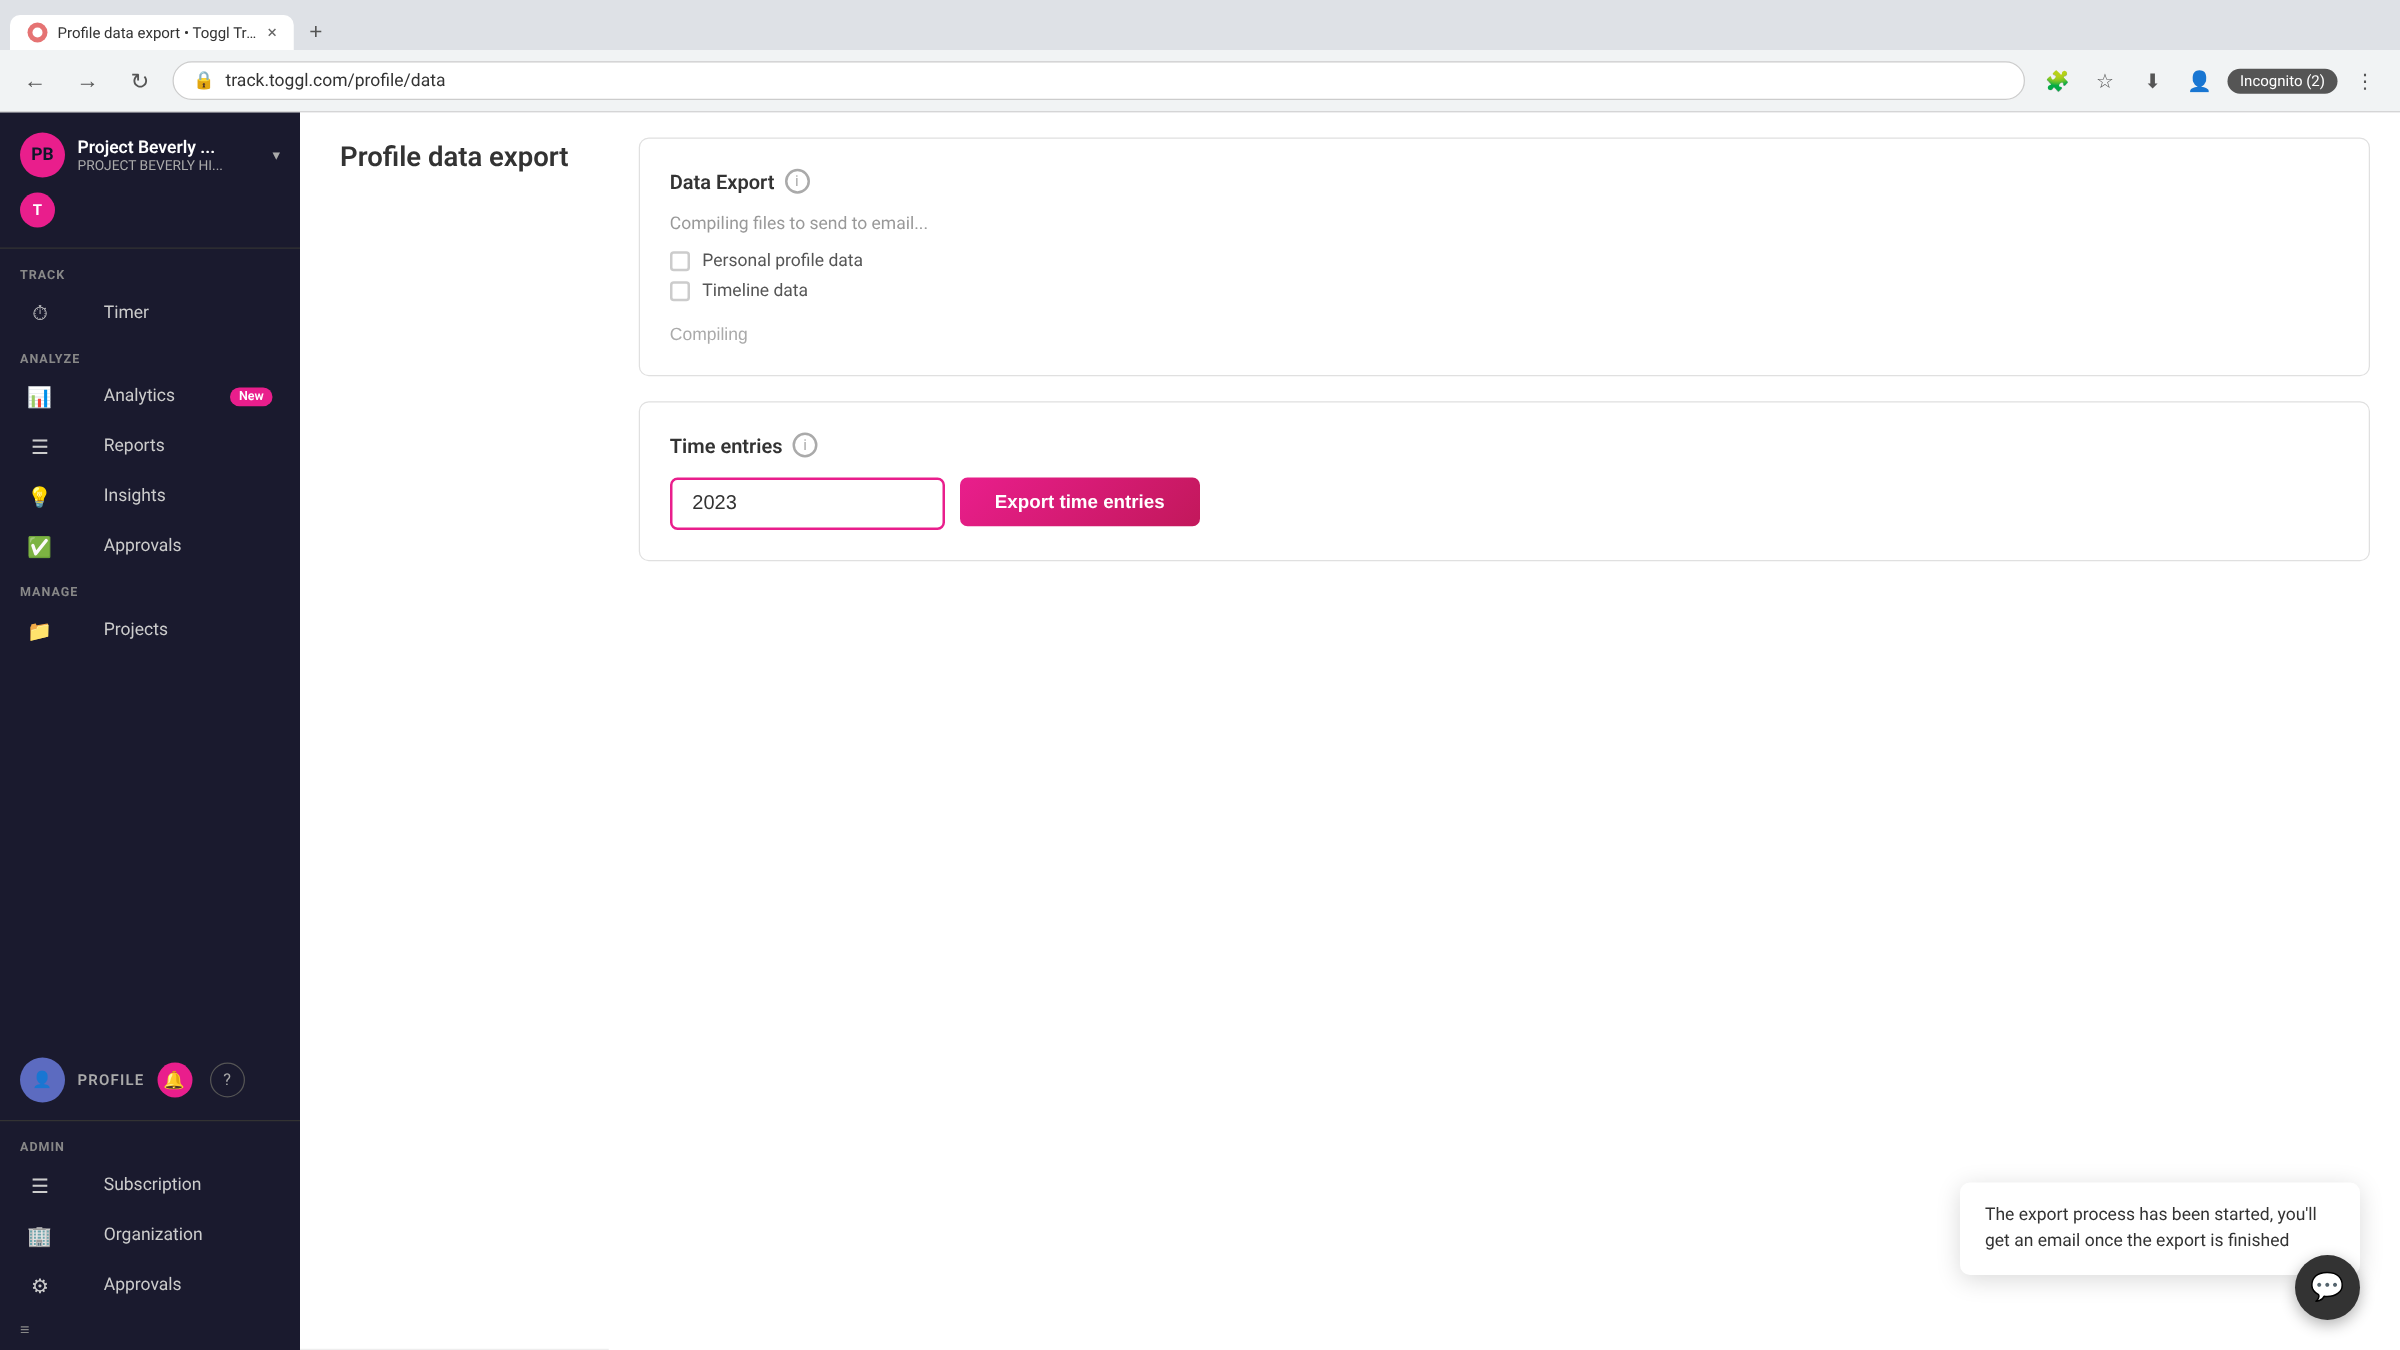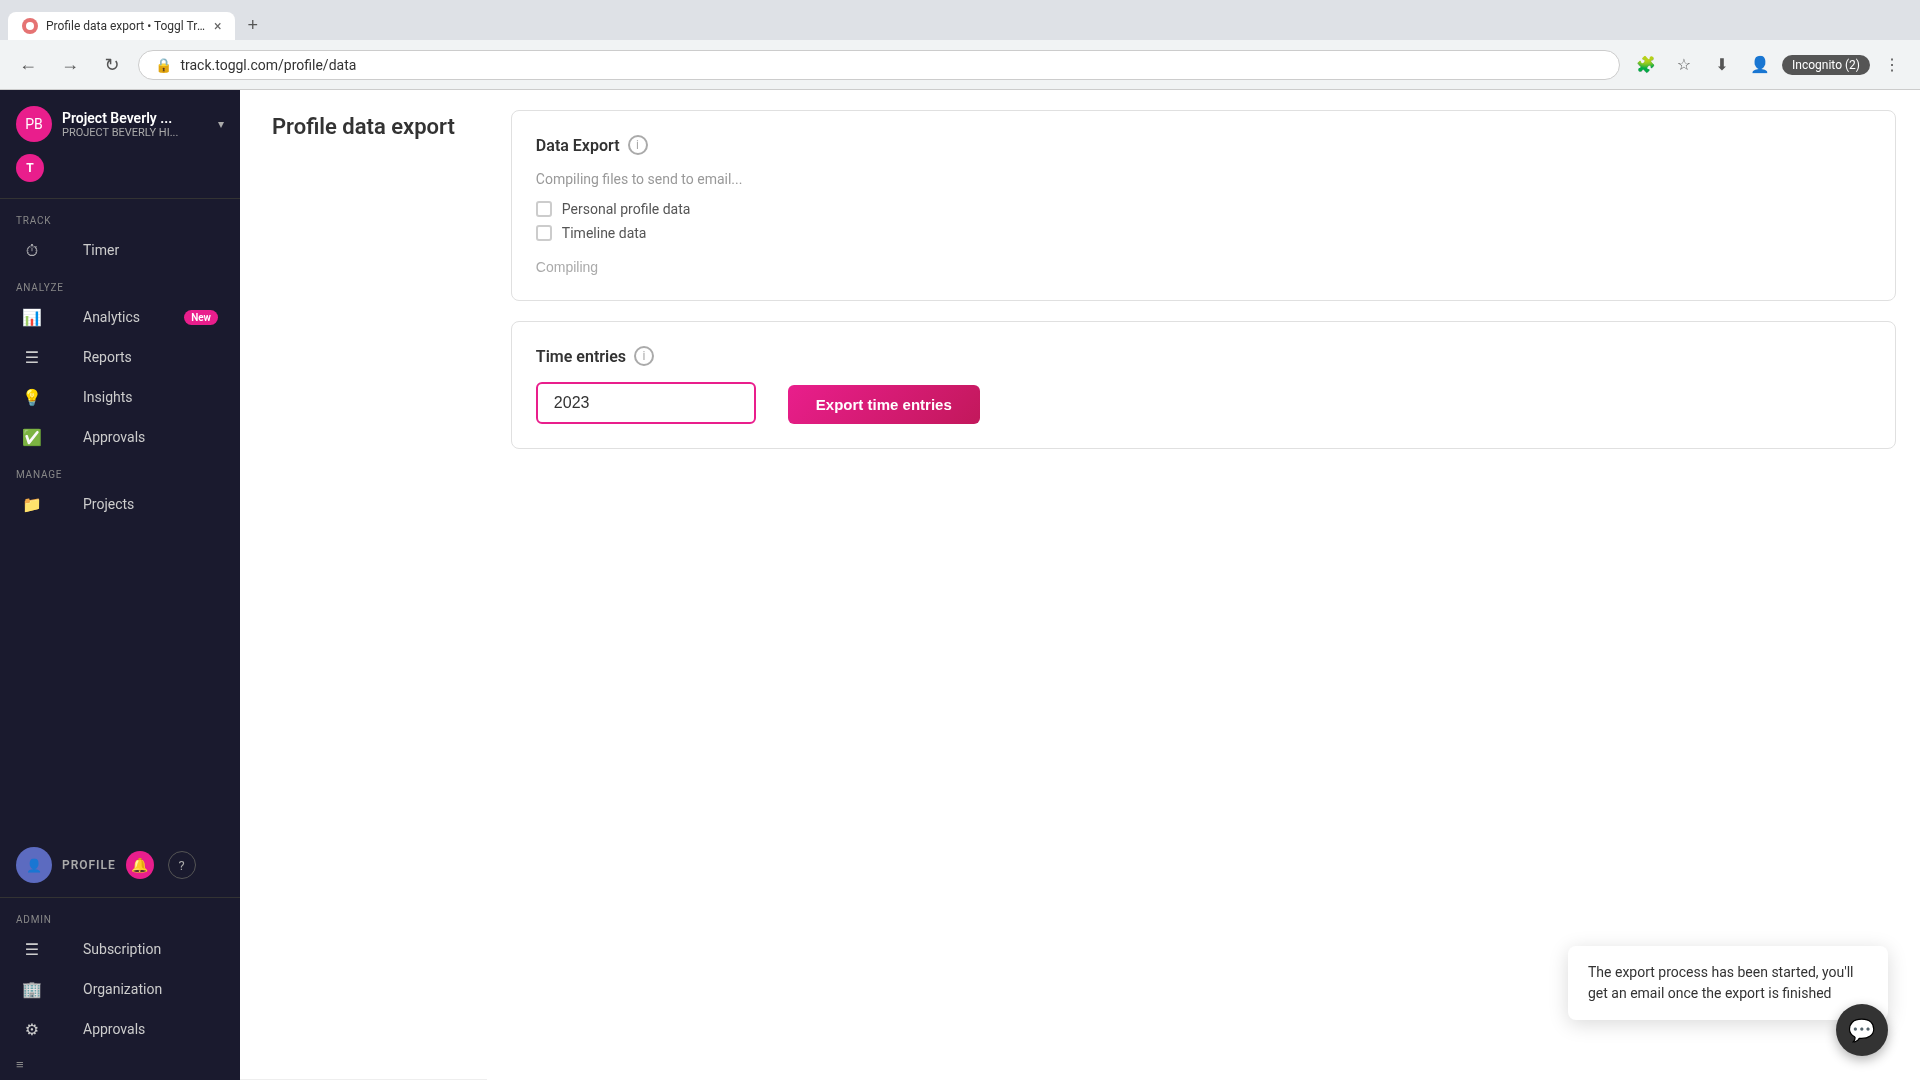--- a/index.html
+++ b/index.html
@@ -19,29 +19,29 @@
     .browser-actions { display: flex; gap: 6px; align-items: center; }
     .browser-action-btn { background: none; border: none; font-size: 16px; color: #555; cursor: pointer; width: 32px; height: 32px; display: flex; align-items: center; justify-content: center; border-radius: 50%; }
     .incognito-badge { background: #555; color: #fff; border-radius: 12px; padding: 3px 10px; font-size: 12px; }
 
     
     .app { display: flex; flex: 1; height: calc(1080px - 90px); }
 
     
     .sidebar { width: 240px; background: #1a1a2e; color: #fff; display: flex; flex-direction: column; padding: 0; flex-shrink: 0; }
     .sidebar-header { padding: 16px 16px 8px; display: flex; align-items: center; gap: 10px; }
-    .workspace-icon { width: 36px; height: 36px; background: #e91e8c; border-radius: 50%; display: flex; align-items: center; justify-content: center; font-size: 14px; font-weight: normal; color: #ffffff; flex-shrink: 0; }
+    .workspace-icon { width: 36px; height: 36px; background: #e91e8c; border-radius: 50%; display: flex; align-items: center; justify-content: center; font-size: 14px; font-weight: bold; color: #0f172a; flex-shrink: 0; }
     .workspace-info { flex: 1; min-width: 0; }
     .workspace-name { font-size: 14px; font-weight: 600; color: #fff; white-space: nowrap; overflow: hidden; text-overflow: ellipsis; }
     .workspace-sub { font-size: 11px; color: #aaa; white-space: nowrap; overflow: hidden; text-overflow: ellipsis; }
     .dropdown-icon { color: #aaa; font-size: 12px; }
     .sidebar-logo-row { padding: 4px 16px 12px; display: flex; align-items: center; gap: 8px; }
     .toggl-icon { width: 28px; height: 28px; background: #e91e8c; border-radius: 50%; display: flex; align-items: center; justify-content: center; font-size: 12px; color: #fff; font-weight: bold; }
     .sidebar-divider { height: 1px; background: #333; margin: 4px 0; }
-    .sidebar-section-label { font-size: 10px; font-weight: 400; color: #888; padding: 12px 16px 4px; letter-spacing: 0.08em; text-transform: uppercase; }
+    .sidebar-section-label { font-size: 10px; font-weight: 700; color: #888; padding: 12px 16px 4px; letter-spacing: 0.08em; text-transform: uppercase; }
     .sidebar-item { display: flex; align-items: center; gap: 10px; padding: 9px 16px; cursor: pointer; color: #ccc; font-size: 14px; transition: background 0.15s; border-radius: 4px; margin: 1px 6px; }
     .sidebar-item-icon { width: 20px; height: 20px; display: flex; align-items: center; justify-content: center; font-size: 16px; flex-shrink: 0; }
     .sidebar-item-label { flex: 1; margin-left: 31px; }
     .new-badge { background: #e91e8c; color: #fff; font-size: 10px; padding: 2px 7px; border-radius: 10px; font-weight: 600; }
     .sidebar-spacer { flex: 1; }
     .trial-box { margin: 8px 10px; background: #2a2a4a; border-radius: 8px; padding: 12px 14px; }
     .trial-title { font-size: 13px; font-weight: 700; color: #fff; }
     .trial-link { font-size: 12px; color: #e91e8c; text-decoration: underline; cursor: pointer; margin-top: 2px; display: block; }
     .profile-row { display: flex; align-items: center; gap: 10px; padding: 10px 16px; }
     .profile-avatar { width: 36px; height: 36px; border-radius: 50%; background: #5c6bc0; display: flex; align-items: center; justify-content: center; font-size: 13px; color: #fff; font-weight: bold; flex-shrink: 0; }
@@ -64,21 +64,21 @@
     .compiling-text { color: #999; font-size: 14px; margin-bottom: 14px; }
     .checkbox-row { display: flex; align-items: center; gap: 10px; margin: 8px 0; }
     .checkbox { width: 16px; height: 16px; border: 2px solid #ccc; border-radius: 3px; flex-shrink: 0; background: #fff; }
     .checkbox-label { font-size: 14px; color: #555; }
     .compiling-btn-row { margin-top: 16px; }
     .compiling-btn { background: none; border: none; color: #aaa; font-size: 14px; cursor: default; }
 
     
     .year-input { border: 2px solid #e91e8c; border-radius: 6px; padding: 10px 16px; font-size: 16px; color: #333; width: 220px; outline: none; }
     .export-btn { background: linear-gradient(135deg, #e91e8c, #c2185b); color: #fff; border: none; border-radius: 6px; padding: 11px 28px; font-size: 15px; font-weight: 700; cursor: pointer; margin-left: 12px; }
-    .input-row { display: flex; align-items: flex-end; gap: 20px; }
+    .input-row { display: flex; align-items: flex-start; }
 
     
     .toast { position: fixed; bottom: 60px; right: 32px; background: #fff; border-radius: 8px; padding: 16px 20px; box-shadow: 0 4px 20px rgba(0,0,0,0.15); max-width: 320px; font-size: 14px; color: #333; line-height: 1.5; }
 
     
     .chat-btn { position: fixed; bottom: 24px; right: 32px; width: 52px; height: 52px; background: #333; border-radius: 50%; display: flex; align-items: center; justify-content: center; cursor: pointer; box-shadow: 0 4px 12px rgba(0,0,0,0.3); }
     .chat-icon { font-size: 22px; color: #fff; }
   </style>
 </head>
 <body>

